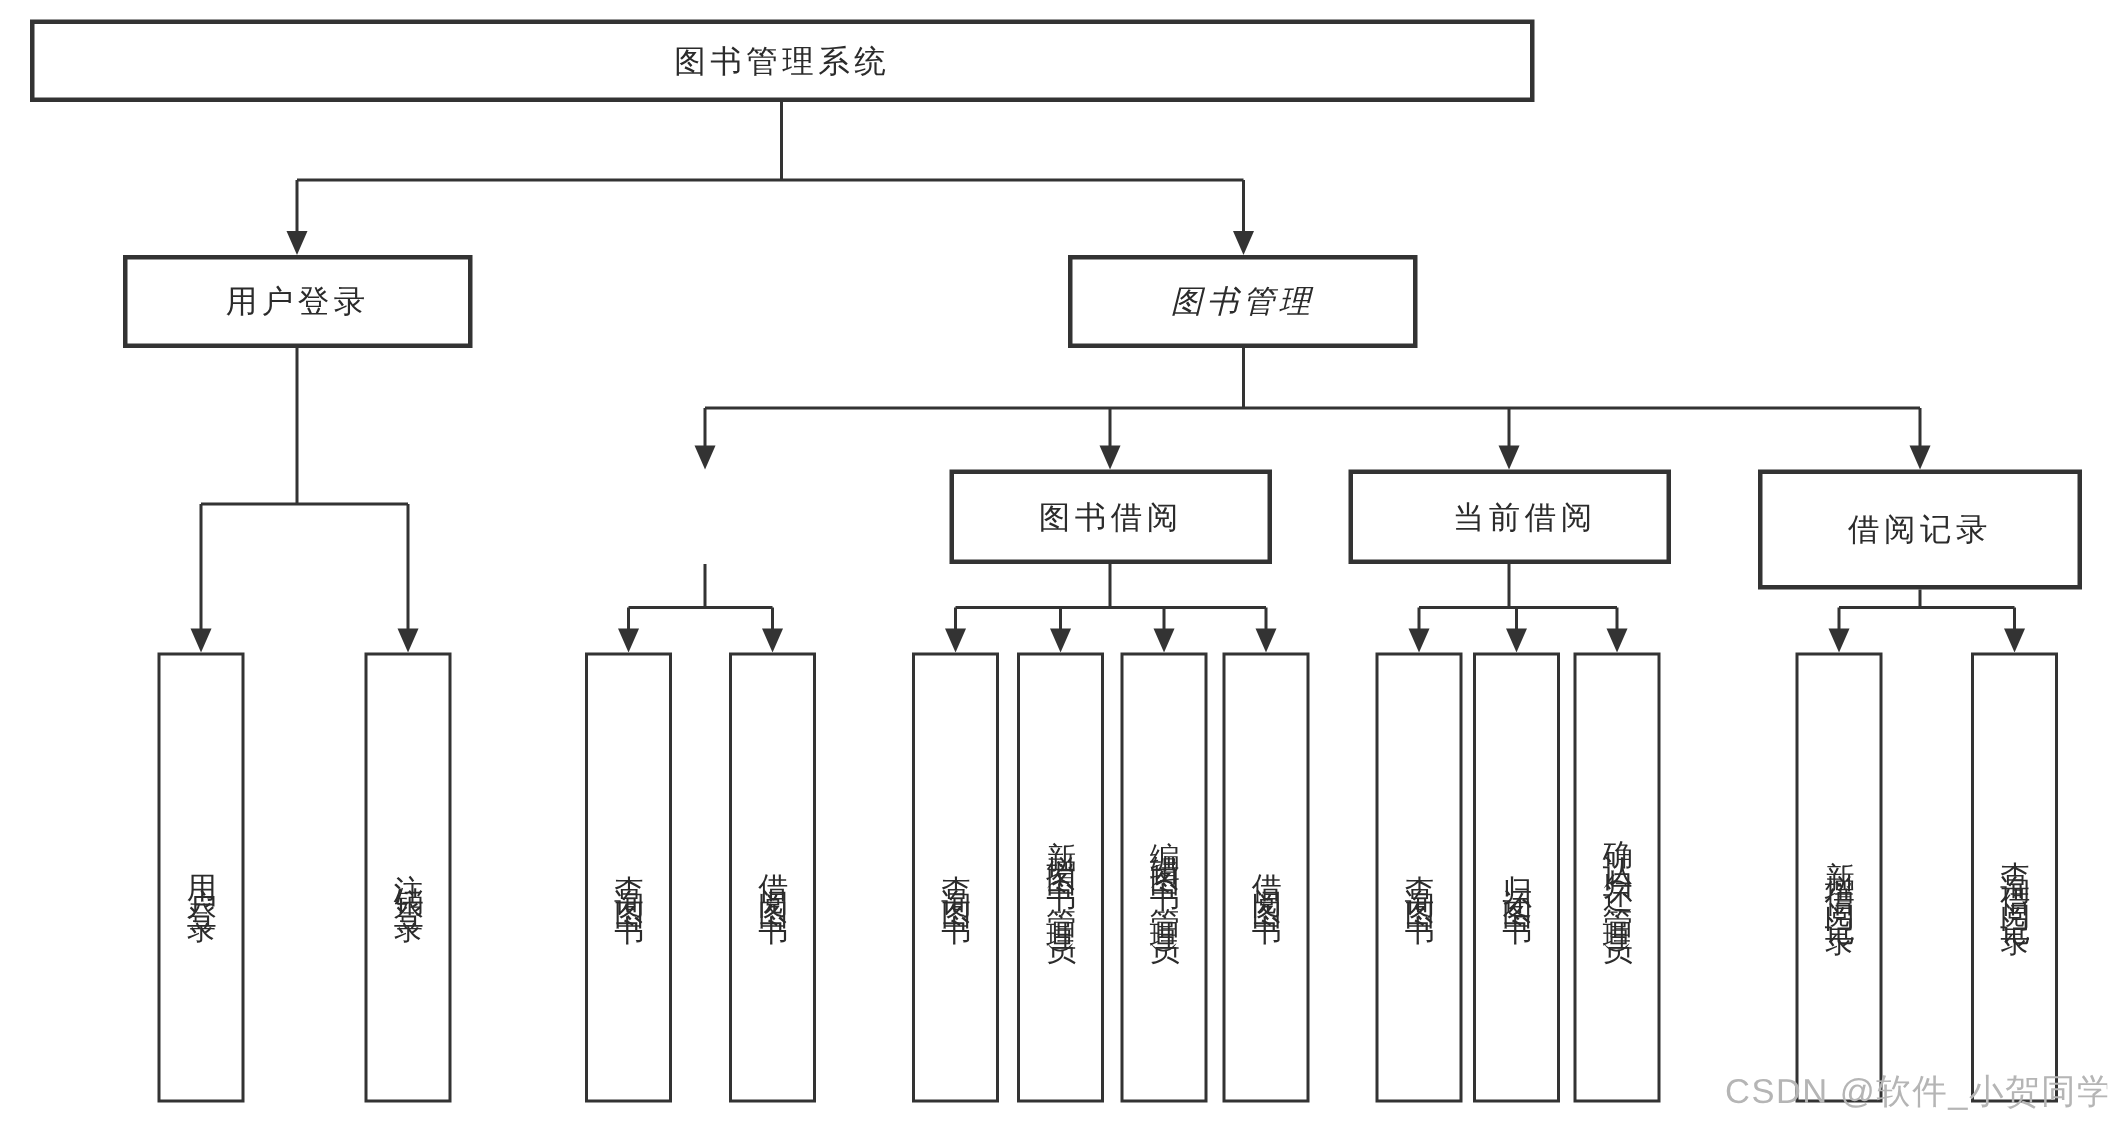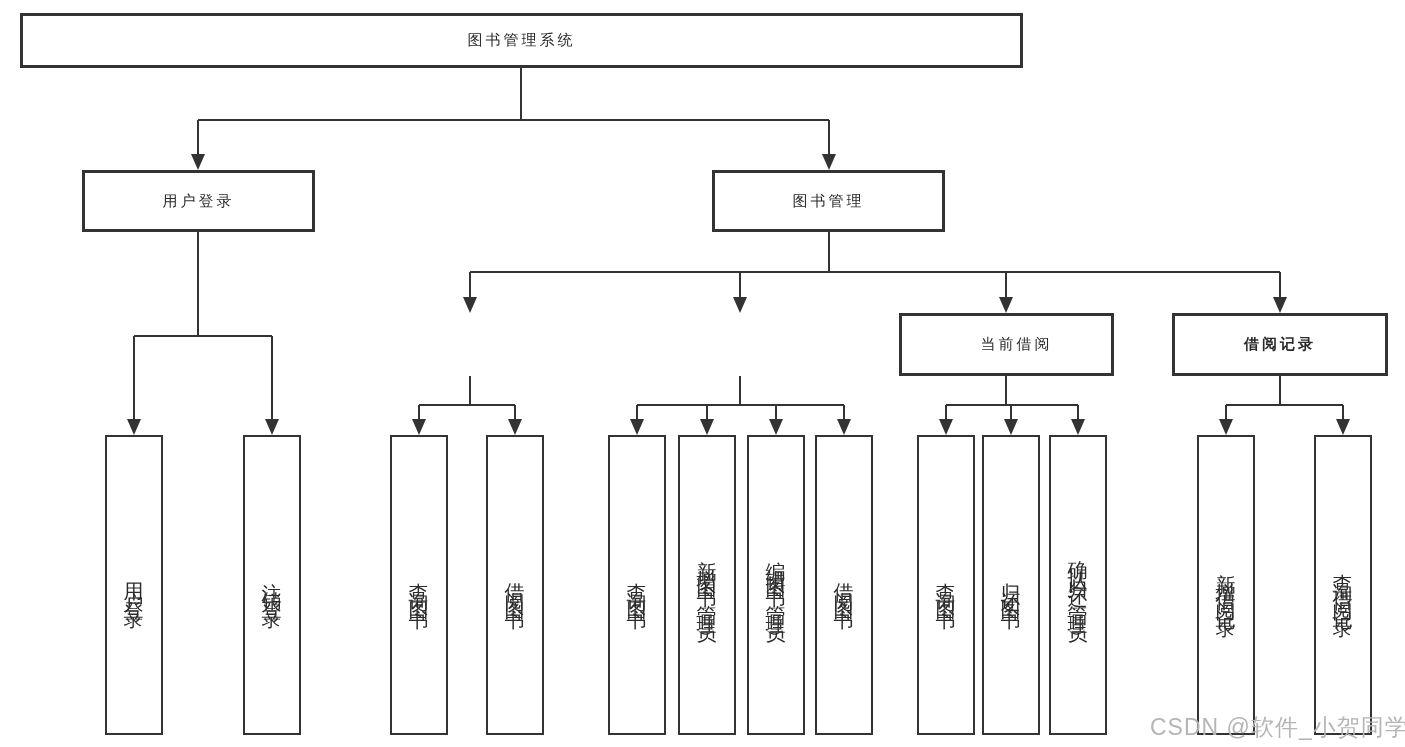--- a/index.html
+++ b/index.html
@@ -20,21 +20,21 @@
     position: absolute;
     box-sizing: border-box;
     background: #ffffff;
     border: 3px solid #333333;
     display: flex;
     align-items: center;
     justify-content: center;
     color: #2b2b2b;
     z-index: 1;
   }
-  .h-box { font-size: 15px; letter-spacing: 3px; white-space: nowrap; }
+  .h-box { font-size: 21px; letter-spacing: 3px; white-space: nowrap; }
   .leaf  { border-width: 2px; }
   .vtext {
     writing-mode: vertical-lr;
     text-orientation: mixed;
     font-size: 20px;
     letter-spacing: 9px;
     line-height: 1;
   }
   .watermark {
     position: absolute;
@@ -92,28 +92,31 @@
     </g>
   </svg>
 
   <div class="box h-box" style="left:20px; top:13px; width:1003px; height:55px;">
     <span>图书管理系统</span>
   </div>
 
   <div class="box h-box" style="left:82px; top:170px; width:233px; height:62px;">
     <span>用户登录</span>
   </div>
-  <div class="box h-box" style="left:712px; top:170px; width:233px; height:62px;">
+  <div class="box h-box" style="left:712px; top:170px; width:233px; height:62px;font-style:italic;">
     <span>图书管理</span>
   </div>
 
+  <div class="box h-box" style="left:633px; top:313px; width:215px; height:63px;">
+    <span>图书借阅</span>
+  </div>
   <div class="box h-box" style="left:899px; top:313px; width:215px; height:63px;padding-left:20px;">
     <span>当前借阅</span>
   </div>
-  <div class="box h-box" style="left:1172px; top:313px; width:216px; height:63px;font-weight:bold;">
+  <div class="box h-box" style="left:1172px; top:313px; width:216px; height:80px;">
     <span>借阅记录</span>
   </div>
 
   <div class="box leaf" style="left:105px; top:435px; width:58px; height:300px;">
     <span class="vtext">用户登录</span>
   </div>
   <div class="box leaf" style="left:243px; top:435px; width:58px; height:300px;">
     <span class="vtext">注销登录</span>
   </div>
 

